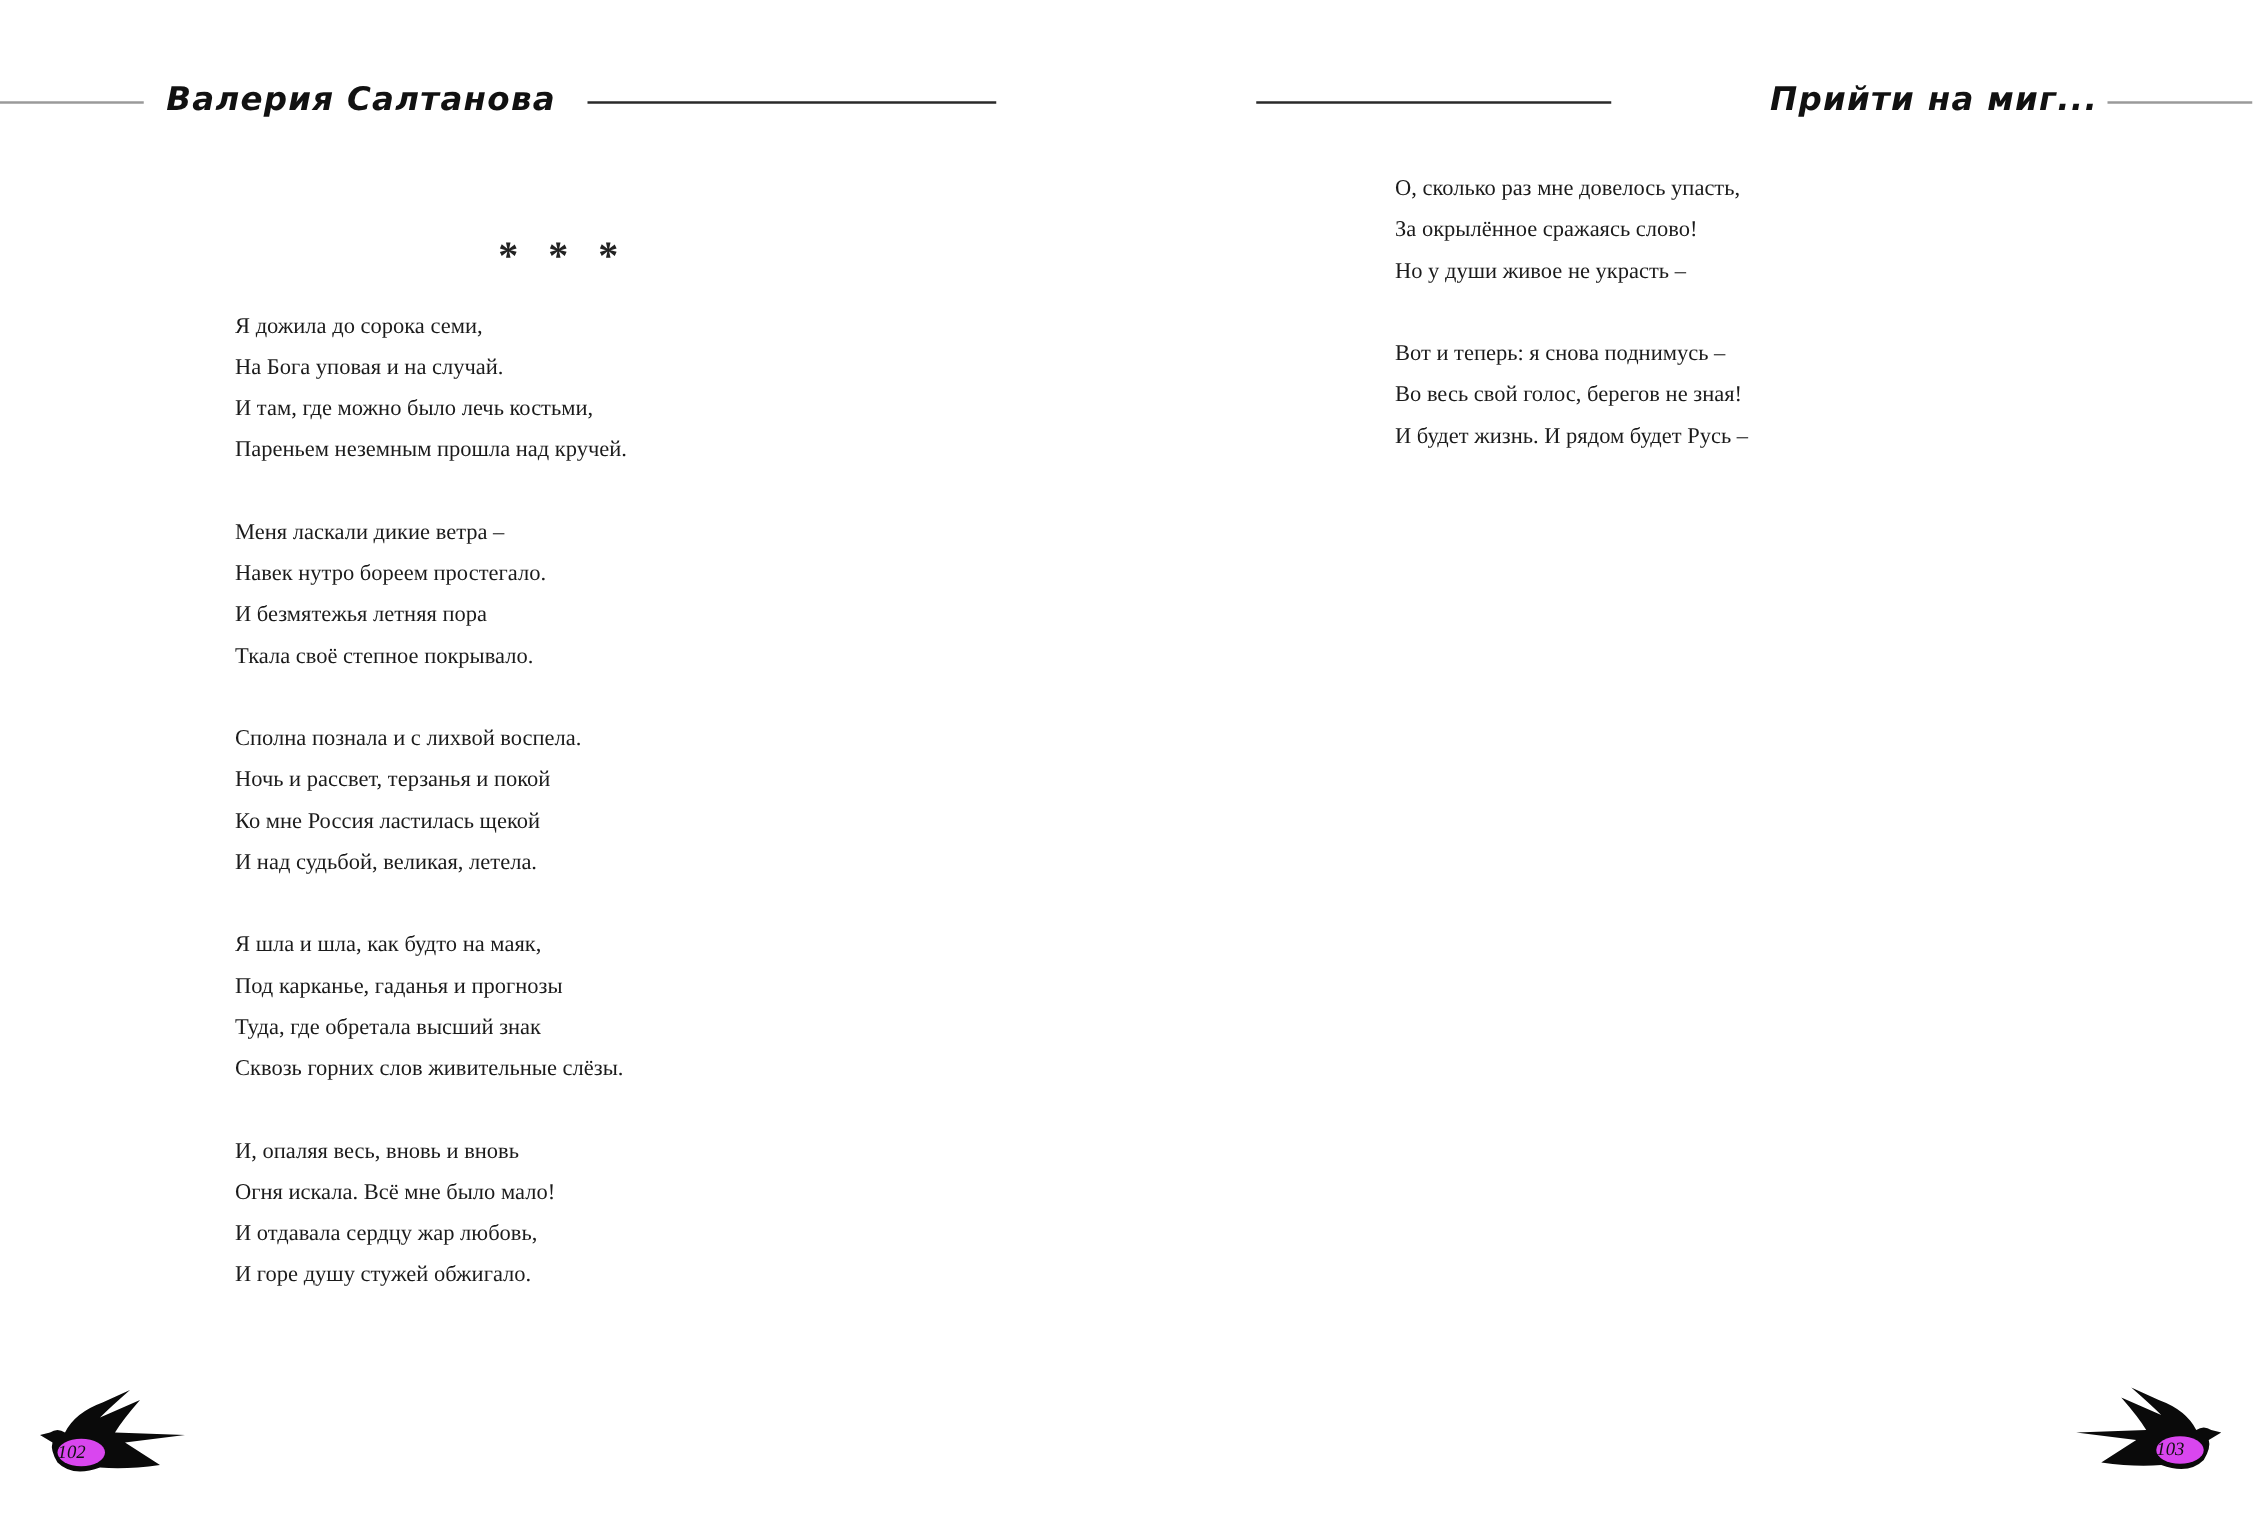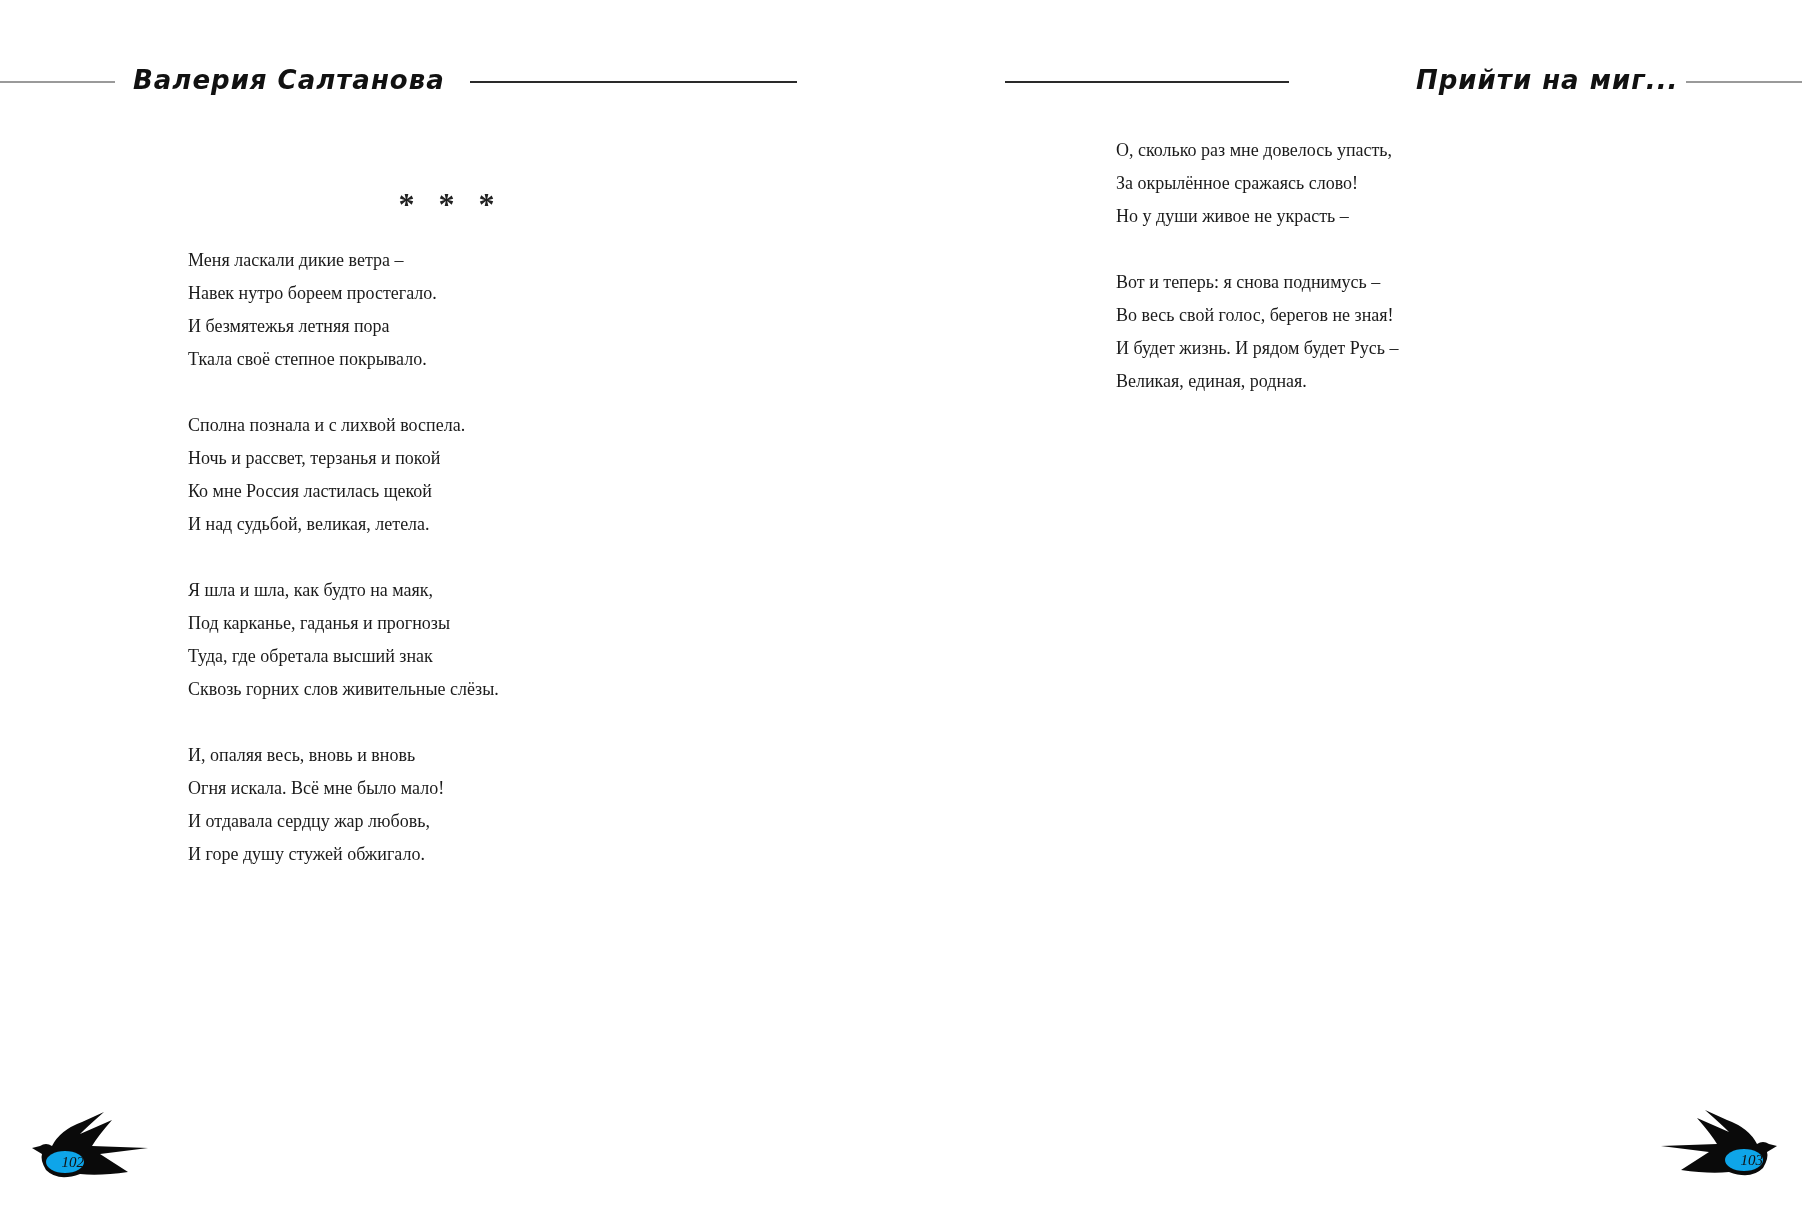--- a/index.html
+++ b/index.html
@@ -26,36 +26,42 @@
     font-size: 32px; font-weight: bold; letter-spacing: 8px; color: #222;
   }
 
   .poem { position: absolute; font-size: 18px; line-height: 33px; color: #1b1b1b; }
   .stanza { margin: 0 0 33px 0; }
   .line { display: block; white-space: nowrap; }
 
   .swallow { position: absolute; width: 120px; height: 80px; }
   .swallow svg { width: 100%; height: 100%; display: block; }
   .page-num {
-    position: absolute; width: 38px; height: 22px; line-height: 22px; text-align: right;
+    position: absolute; width: 38px; height: 22px; line-height: 22px; text-align: left;
     font-family: "Liberation Serif", serif; font-style: italic; font-size: 15px; color: #111;
-    background: #0ea5e9; border-radius: 50%;
+    background: #d946ef; border-radius: 50%;
   }
 </style>
 </head>
 <body>
 
 <div class="page page-left">
   <div class="hline grey" style="left:0;width:115px;"></div>
   <div class="running-title" style="left:133px;">Валерия Салтанова</div>
   <div class="hline dark" style="left:470px;width:327px;"></div>
 
   <div class="separator">* * *</div>
 
   <div class="poem" style="left:188px;top:244px;">
+    <div class="stanza">
+      <span class="line">Я дожила до сорока семи,</span>
+      <span class="line">На Бога уповая и на случай.</span>
+      <span class="line">И там, где можно было лечь костьми,</span>
+      <span class="line">Пареньем неземным прошла над кручей.</span>
+    </div>
     <div class="stanza">
       <span class="line">Меня ласкали дикие ветра –</span>
       <span class="line">Навек нутро бореем простегало.</span>
       <span class="line">И безмятежья летняя пора</span>
       <span class="line">Ткала своё степное покрывало.</span>
     </div>
     <div class="stanza">
       <span class="line">Сполна познала и с лихвой воспела.</span>
       <span class="line">Ночь и рассвет, терзанья и покой</span>
       <span class="line">Ко мне Россия ластилась щекой</span>
@@ -91,21 +97,20 @@
   <div class="poem" style="left:215px;top:134px;">
     <div class="stanza">
       <span class="line">О, сколько раз мне довелось упасть,</span>
       <span class="line">За окрылённое сражаясь слово!</span>
       <span class="line">Но у души живое не украсть –</span>
     </div>
     <div class="stanza">
       <span class="line">Вот и теперь: я снова поднимусь –</span>
       <span class="line">Во весь свой голос, берегов не зная!</span>
       <span class="line">И будет жизнь. И рядом будет Русь –</span>
-      <span class="line">Великая, единая, родная.</span>
     </div>
   </div>
 
   <div class="swallow" style="left:758px;top:1108px;">
     <svg viewBox="0 0 120 80" xmlns="http://www.w3.org/2000/svg" style="transform:scaleX(-1);">
       <path d="M2 38 L10 36 Q16 32 22 36 Q30 20 52 12 L74 2 Q58 16 50 24 L82 10 Q68 26 62 36 L118 38 L70 44 L98 62 Q70 66 50 64 Q28 72 16 60 Q10 50 12 44 Z" fill="#0a0a0a"></path>
     </svg>
     <div class="page-num" style="left:66px;top:41px;">103</div>
   </div>
 </div>

